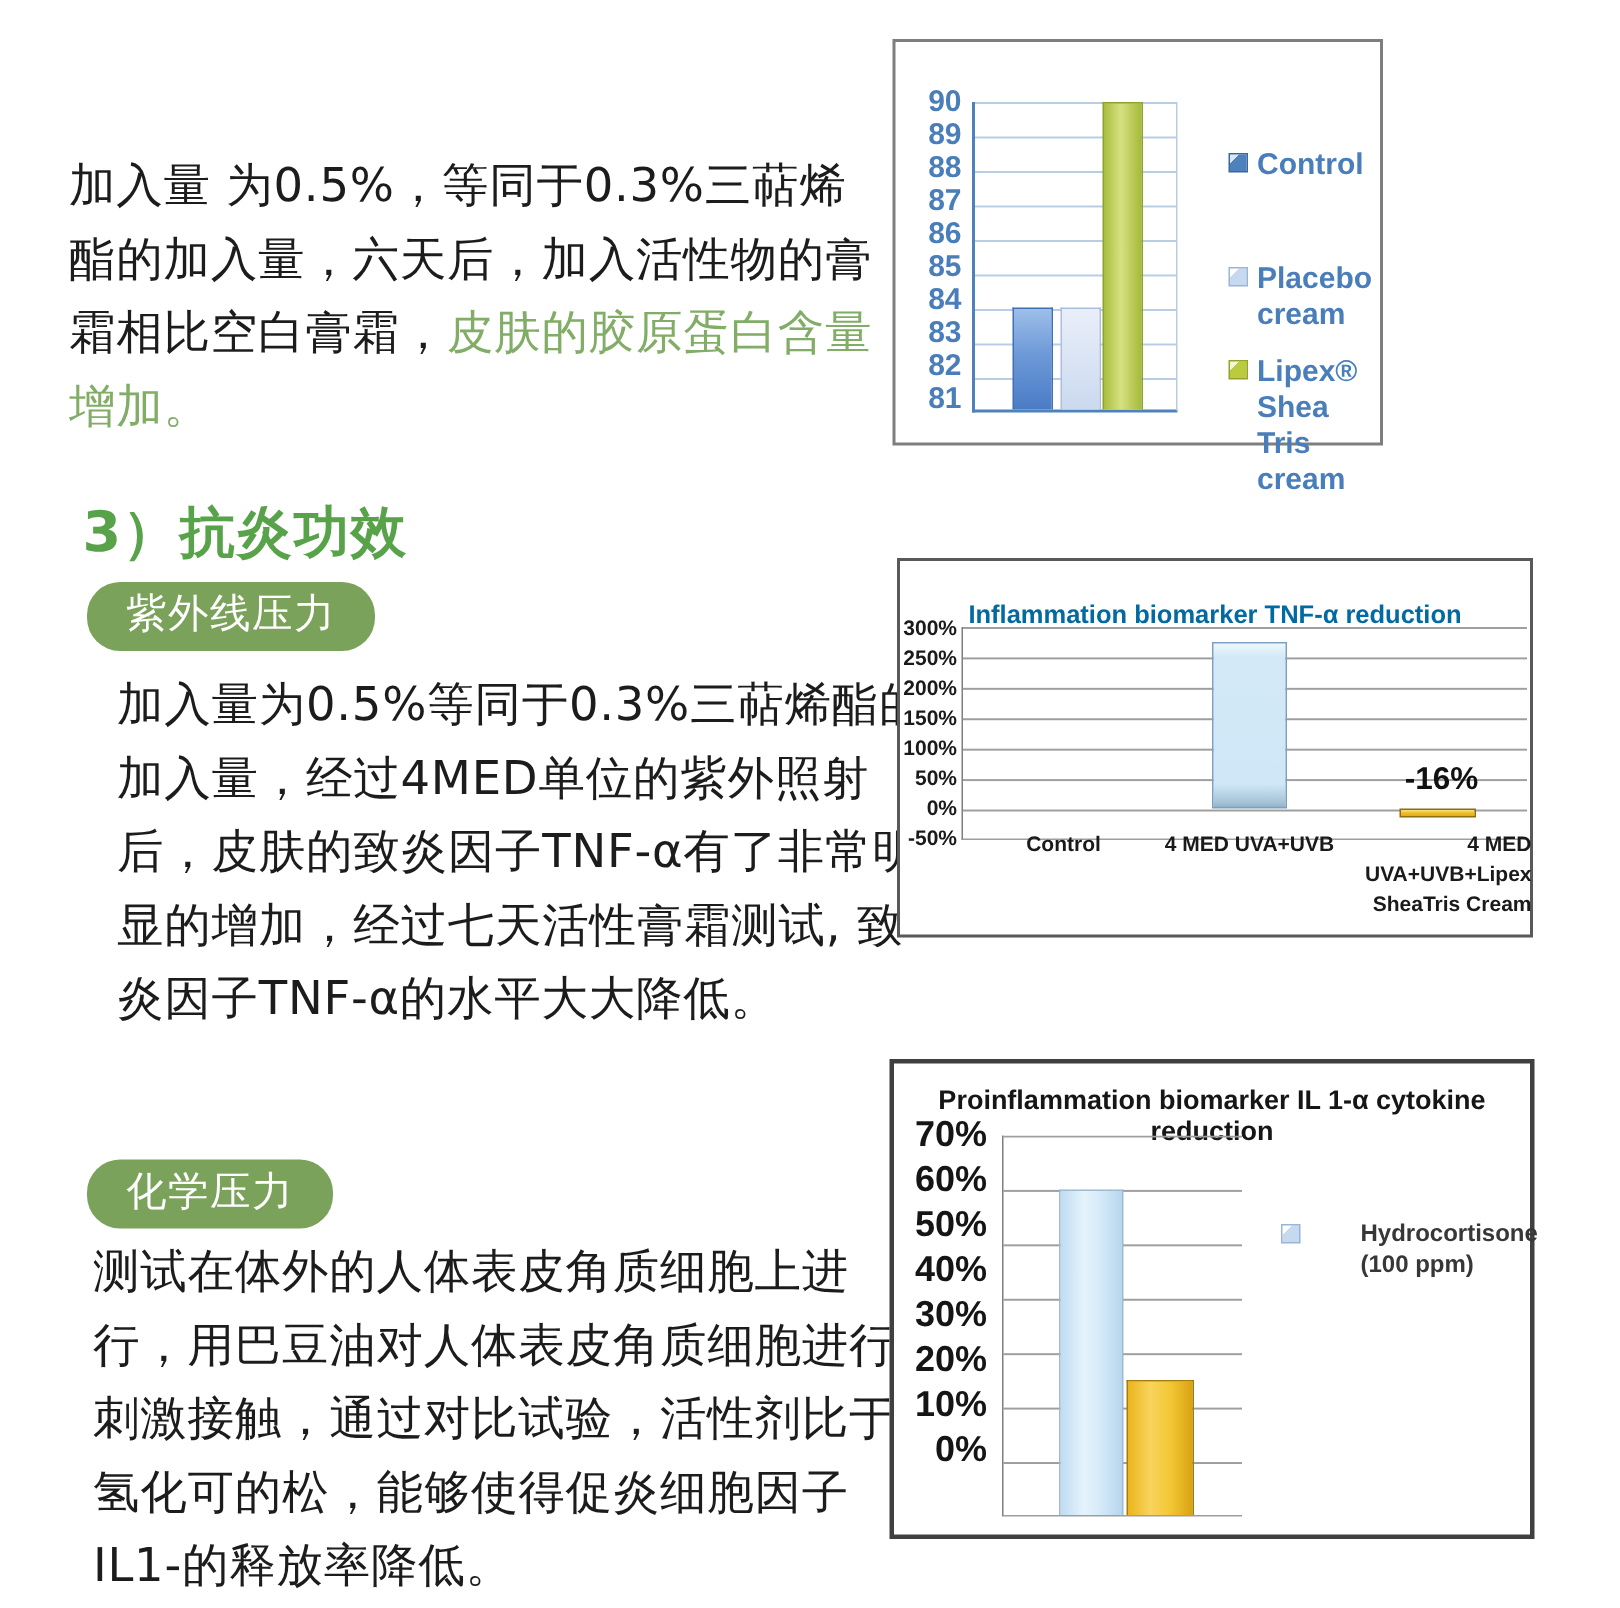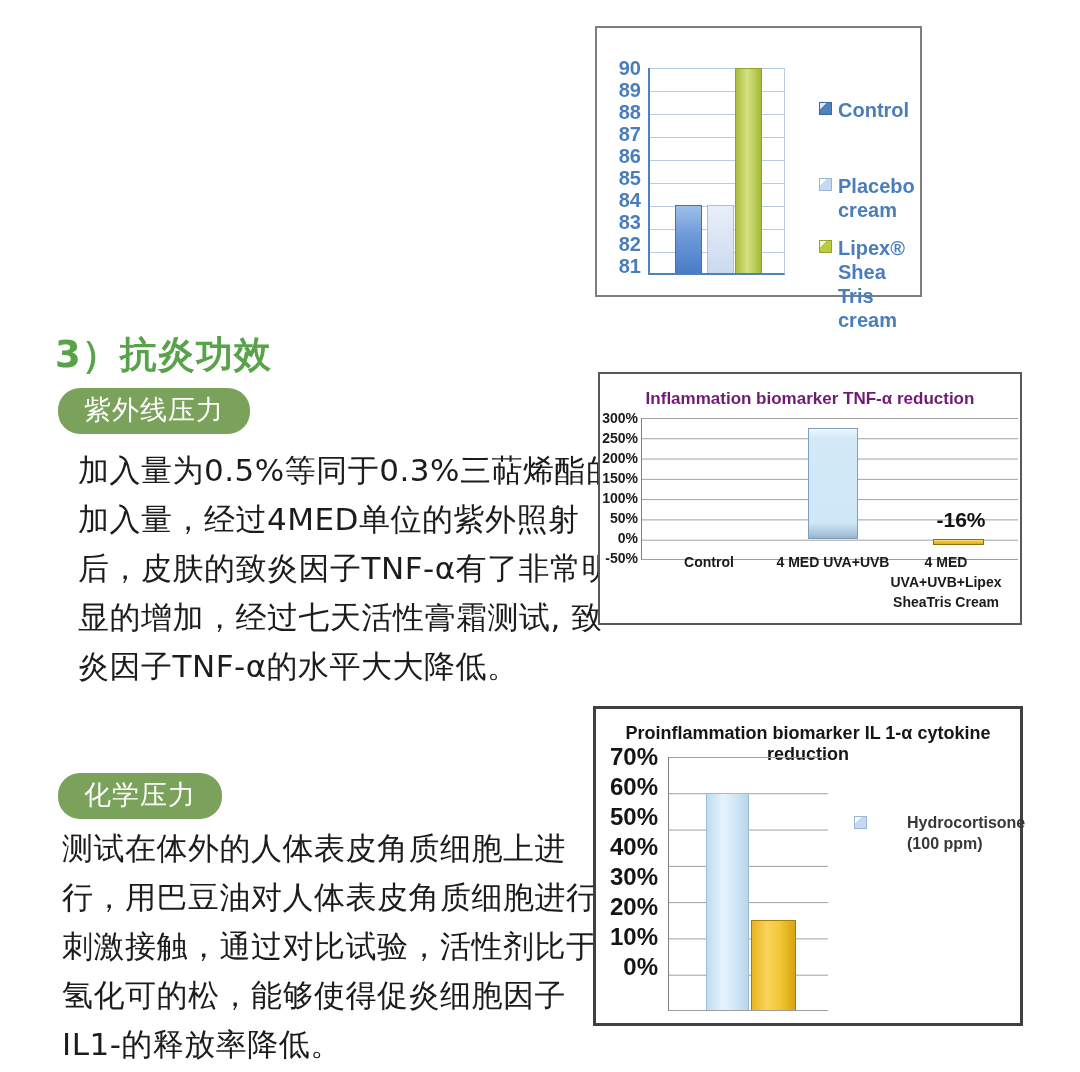--- a/index.html
+++ b/index.html
@@ -41,51 +41,52 @@
   #chart1 .yticks{left:2px;top:29px;width:42px;height:229px;font-weight:bold;font-size:20px;line-height:22px;color:#4a7ebb;}
   .c1b{width:27px;}
   #c1bar1{left:25px;background:linear-gradient(180deg,#9dbfe9 0%,#6d99d8 45%,#4a7cc6 100%);border:1px solid #3f6fb5;border-bottom:none;}
   #c1bar2{left:57px;background:linear-gradient(180deg,#e9eff9 0%,#cbd9ef 100%);border:1px solid #aabfdd;border-bottom:none;}
   #c1bar3{left:85px;background:linear-gradient(90deg,#a9be3c 0%,#d6e182 45%,#a5ba38 100%);border:1px solid #8ea22e;border-bottom:none;}
   #chart1 .lg-row{left:222px;width:100px;font-weight:600;font-size:20px;line-height:24px;color:#4a7ebb;}
   #lg1-1{top:70px;} #lg1-2{top:146px;} #lg1-3{top:208px;}
 
   
   #chart2{left:598px;top:372px;width:424px;height:253px;border:2px solid #595959;}
-  #chart2 .title{margin-top:15px;font-size:17px;color:#701a75;}
+  #chart2 .title{margin-top:26px;font-size:17px;color:#0369a1;}
   #chart2 .plot{left:41px;top:44px;width:377px;height:142px;
        border-left:1px solid #7f7f7f;border-bottom:1px solid #9e9e9e;
        background-image:linear-gradient(to bottom,#9e9e9e 1px,transparent 1px);background-size:100% 20.29px;}
   #chart2 .yticks{left:0px;top:34px;width:38px;height:162px;font-weight:bold;font-size:14px;line-height:20px;color:#1a1a1a;}
   #c2bar1{left:60px;width:50px;background:#d9d9d9;}
   #c2bar2{left:166px;width:50px;background:linear-gradient(180deg,#eff8fd 0%,#d3e9f7 8%,#cfe7f7 86%,#a6c4d8 97%,#93b2c8 100%);border:1px solid #7f9fbf;}
   #c2bar3{left:291px;width:51px;background:linear-gradient(180deg,#f8e187 0%,#f1c12e 45%,#e3ac14 100%);border:1px solid #8f6d12;}
   .c2x{position:absolute;top:134px;transform:translateX(-50%);text-align:center;
        font-family:"Liberation Sans",sans-serif;font-weight:bold;font-size:14px;line-height:20px;color:#1a1a1a;}
-  #c2x1{left:67px;width:100px;} #c2x2{left:191px;width:180px;} #c2x3{left:304px;width:130px;}
+  #c2x1{left:67px;width:100px;} #c2x2{left:191px;width:180px;} #c2x3{left:314px;width:130px;text-align:right;}
   .c2neg{position:absolute;left:319px;top:90px;transform:translateX(-50%);
        font-family:"Liberation Sans",sans-serif;font-weight:bold;font-size:21px;color:#111;}
 
   
   #chart3{left:593px;top:706px;width:430px;height:320px;border:3px solid #404040;}
   #chart3 .title{margin-top:14px;font-size:18px;color:#161616;}
   #chart3 .plot{left:72px;top:48px;width:160px;height:254px;
        border-left:1px solid #7f7f7f;border-bottom:1px solid #9e9e9e;
        background-image:linear-gradient(to bottom,#9e9e9e 1px,transparent 1px);background-size:100% 36.29px;}
   #chart3 .yticks{left:0px;top:33px;width:62px;height:284px;font-weight:bold;font-size:24px;line-height:30px;color:#151515;}
   #c3bar1{left:37px;width:43px;background:linear-gradient(90deg,#bedcf1 0%,#e6f3fc 38%,#d7ebf8 62%,#b7d6ec 100%);border:1px solid #9dbcd2;border-bottom:none;}
   #c3bar2{left:82px;width:45px;background:linear-gradient(90deg,#eab41d 0%,#f9d45c 35%,#f3c735 65%,#d9a312 100%);border:1px solid #a37d10;border-bottom:none;}
   #chart3 .lg-row{width:175px;font-weight:600;font-size:16px;line-height:21px;color:#373737;gap:40px;}
   #lg3-1{left:258px;top:103px;} #lg3-2{left:258px;top:210px;}
 </style>
 </head>
 <body>
 
 <div class="page">
 
+  <div class="para" id="para1"><span>加入量 为0.5%，等同于0.3%三萜烯酯的加入量，六天后，加入活性物的膏霜相比空白膏霜，</span><span class="green-inline">皮肤的胶原蛋白含量增加。</span></div>
 
   <div class="chart" id="chart1">
     <div class="yticks">
       <div>90</div>
       <div>89</div>
       <div>88</div>
       <div>87</div>
       <div>86</div>
       <div>85</div>
       <div>84</div>

